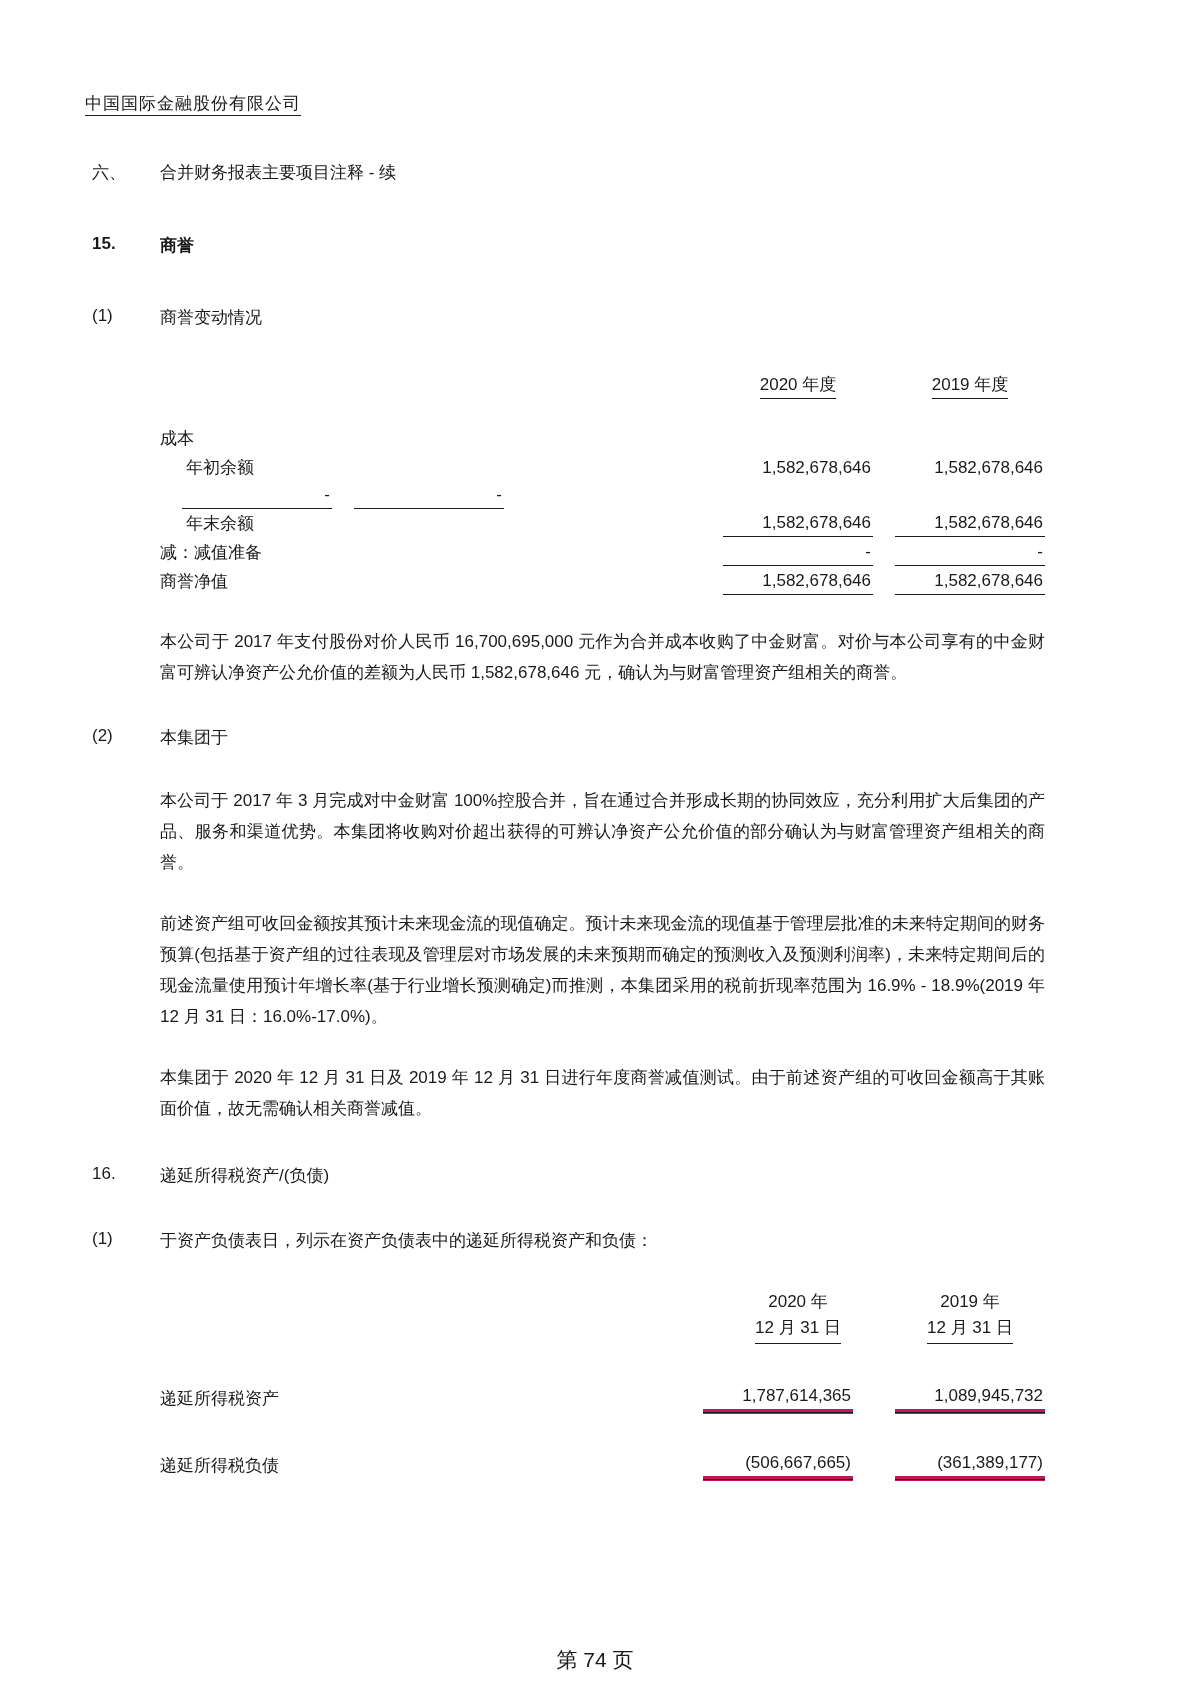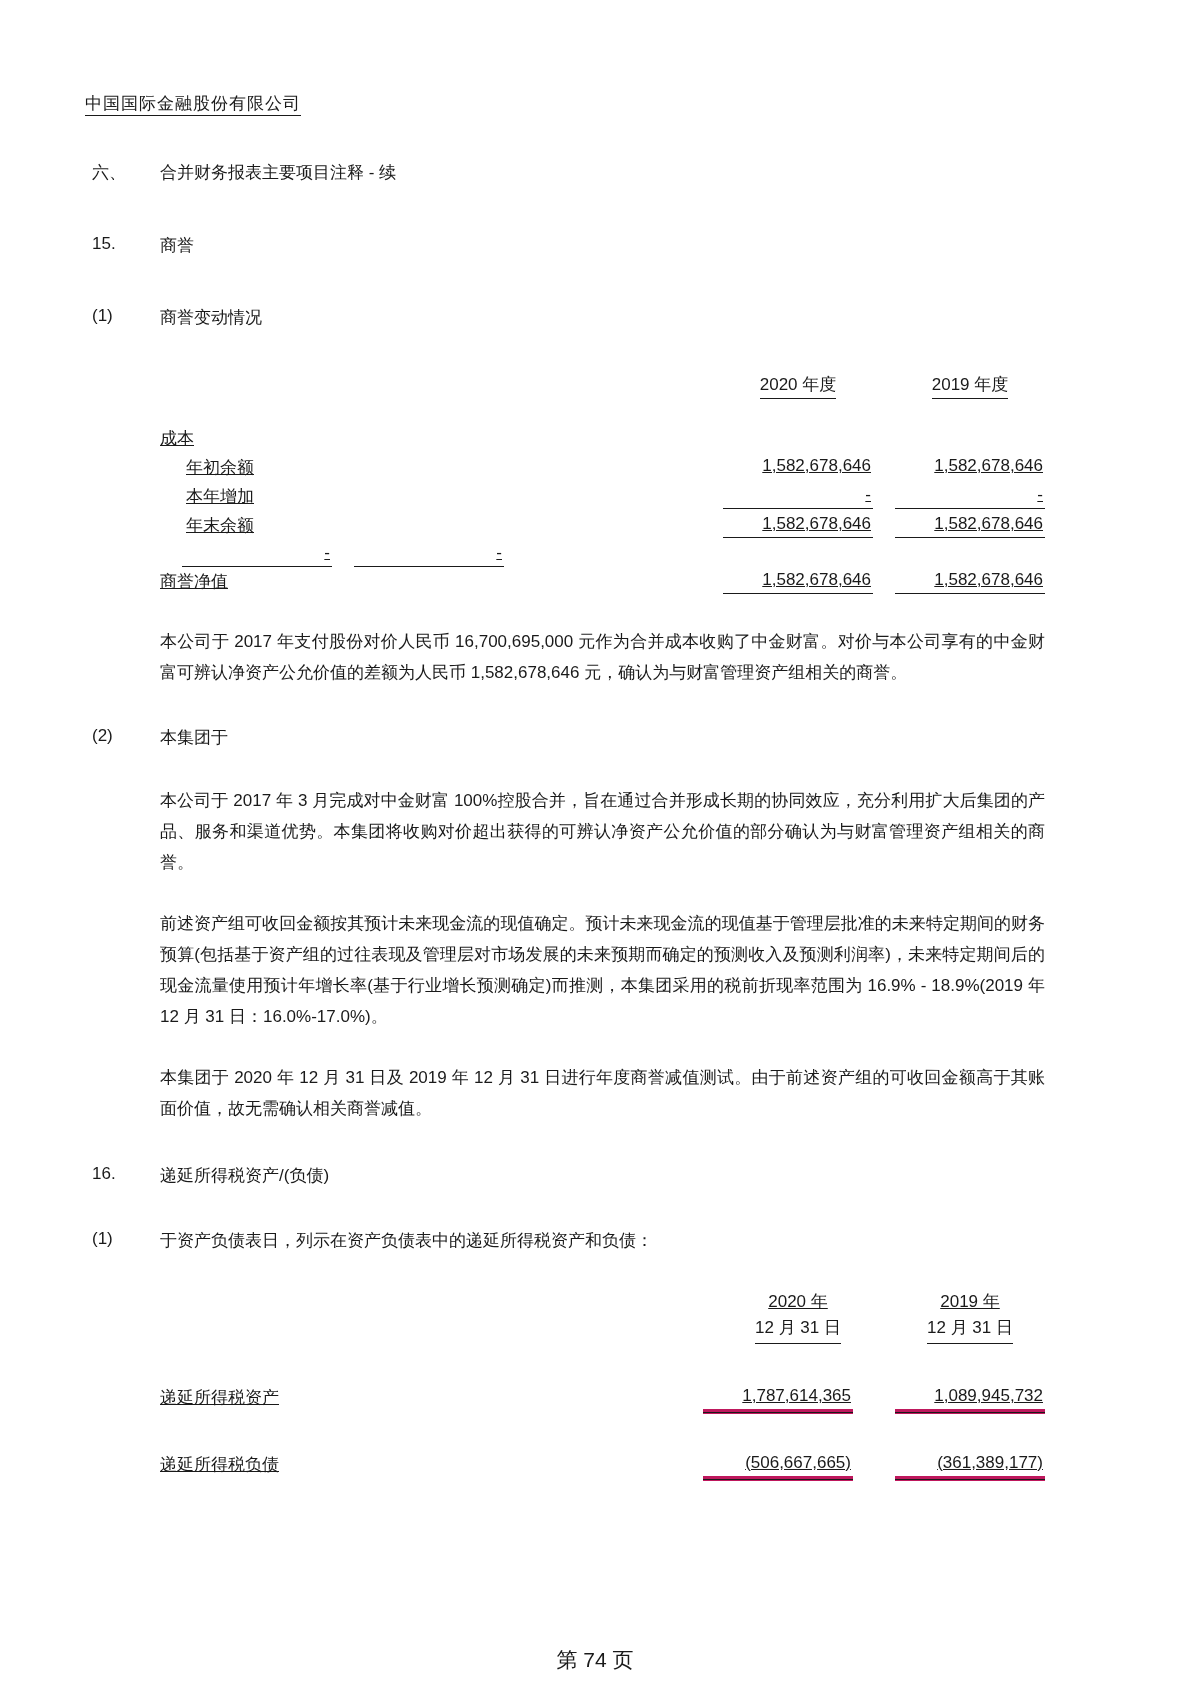--- a/index.html
+++ b/index.html
@@ -16,26 +16,26 @@
     margin-top: 32px;
   }
   .company { padding-top: 60px; margin-left: 85px; }
   .company span { border-bottom: 1px solid #1a1a1a; padding-bottom: 2px; letter-spacing: 1px; }
 
   .sec { display: flex; margin-left: 92px; margin-right: 145px; }
   .sec .num { width: 68px; flex-shrink: 0; }
   .sec .body { flex: 1; }
 
   .mt-sec6   { margin-top: 46px; }
-  .mt-note15 { margin-top: 50px; }
+  .mt-note15 { margin-top: 50px; font-weight: bold; }
   .mt-sub    { margin-top: 49px; }
 
   
   .fin-table { margin-left: 160px; margin-right: 145px; }
-  .t-row { display: flex; align-items: flex-start; text-decoration: underline; }
+  .t-row { display: flex; align-items: center; }
   .t-label { flex: 1; padding: 3px 0; }
   .t-label.ind { padding-left: 26px; }
   .cell {
     width: 150px; flex-shrink: 0; margin-left: 22px;
     text-align: right; padding: 3px 2px;
   }
   .cell.center { text-align: center; }
   .hdr-u { display: inline-block; border-bottom: 1px solid #1a1a1a; padding-bottom: 2px; }
   .rule-s { border-bottom: 1px solid #1a1a1a; }
   .rule-d { border-bottom: 5px solid #be185d; position: relative; }
@@ -95,30 +95,30 @@
       <div class="t-label">成本</div>
       <div class="cell"></div>
       <div class="cell"></div>
     </div>
     <div class="t-row">
       <div class="t-label ind">年初余额</div>
       <div class="cell">1,582,678,646</div>
       <div class="cell">1,582,678,646</div>
     </div>
     <div class="t-row">
-      <div class="t-label ind">本年增加</div>
       <div class="cell rule-s">-</div>
       <div class="cell rule-s">-</div>
     </div>
     <div class="t-row">
       <div class="t-label ind">年末余额</div>
       <div class="cell rule-s">1,582,678,646</div>
       <div class="cell rule-s">1,582,678,646</div>
     </div>
     <div class="t-row">
+      <div class="t-label">减：减值准备</div>
       <div class="cell rule-s">-</div>
       <div class="cell rule-s">-</div>
     </div>
     <div class="t-row">
       <div class="t-label">商誉净值</div>
       <div class="cell rule-s">1,582,678,646</div>
       <div class="cell rule-s">1,582,678,646</div>
     </div>
   </div>
 

